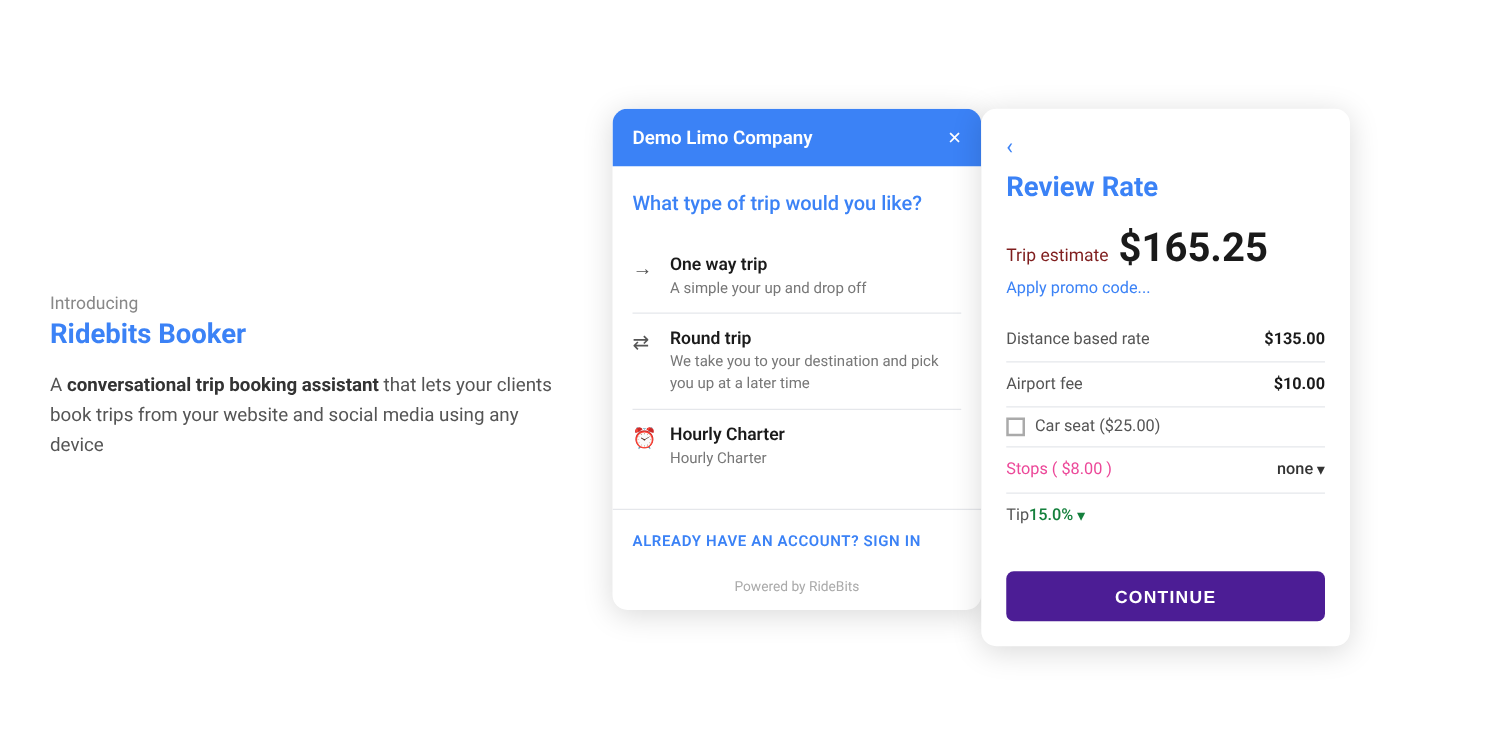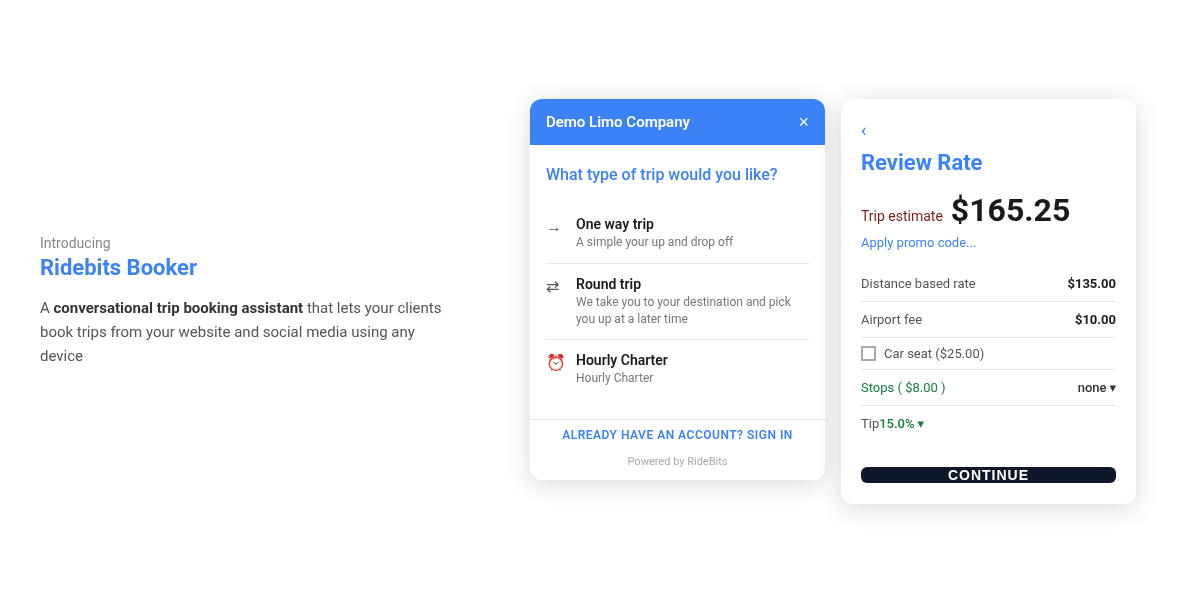--- a/index.html
+++ b/index.html
@@ -61,22 +61,20 @@
     .description strong {
       font-weight: 700;
       color: #333;
       margin-top: 23px;
     }
 
     
     .panels-section {
       display: flex;
       align-items: flex-start;
-      gap: 16px;
-      margin-left: 40px;
     }
 
     
     .modal-card {
       background: #ffffff;
       border-radius: 12px;
       box-shadow: 0 4px 24px rgba(0,0,0,0.15);
       width: 295px;
       overflow: hidden;
     }
@@ -143,23 +141,22 @@
       margin-bottom: 2px;
     }
 
     .trip-option-text p {
       font-size: 12px;
       color: #777;
       line-height: 1.4;
     }
 
     .modal-footer {
-      padding: 4px 16px;
+      padding: 14px 16px;
       border-top: 1px solid #e5e7eb;
-      text-align: center;
     }
 
     .sign-in-link {
       font-size: 12px;
       color: #3b82f6;
       font-weight: 600;
       letter-spacing: 0.5px;
       cursor: pointer;
     }
 
@@ -265,21 +262,21 @@
     .stops-row {
       display: flex;
       align-items: center;
       justify-content: space-between;
       padding: 10px 0;
       border-bottom: 1px solid #e5e7eb;
     }
 
     .stops-label {
       font-size: 13px;
-      color: #15803d;
+      color: #ec4899;
     }
 
     .stops-select {
       font-size: 13px;
       color: #333;
       border: none;
       background: none;
       cursor: pointer;
       font-weight: 500;
       display: flex;
@@ -307,25 +304,25 @@
       background: none;
       cursor: pointer;
       font-weight: 500;
       display: flex;
       align-items: center;
       gap: 3px;
     }
 
     .continue-btn {
       width: 100%;
-      background: #0f172a;
+      background: #4c1d95;
       color: white;
       border: none;
       border-radius: 6px;
-      padding: 0;
+      padding: 12px;
       font-size: 14px;
       font-weight: 700;
       letter-spacing: 1px;
       cursor: pointer;
       margin-top: 10px;
     }
   </style>
 </head>
 <body>
 

